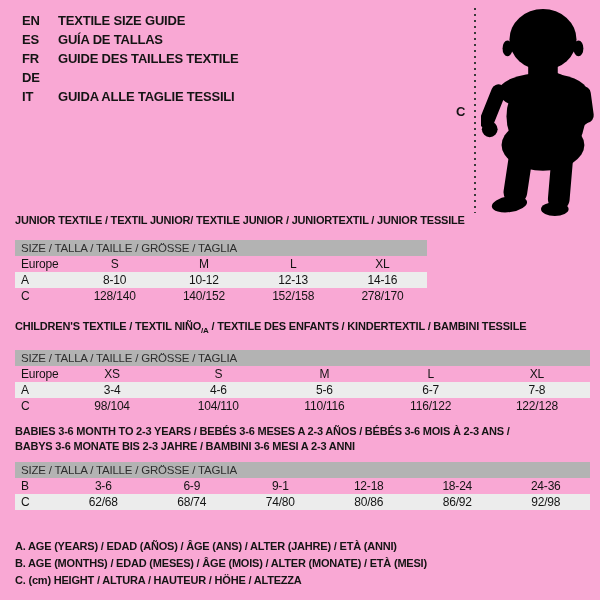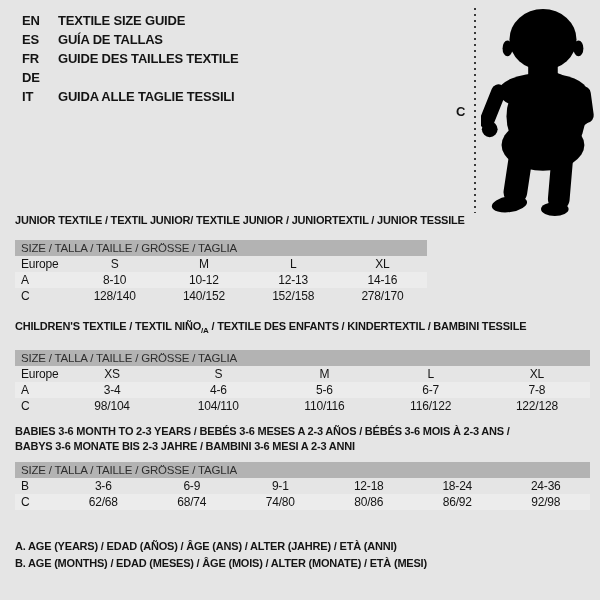--- a/index.html
+++ b/index.html
@@ -7,21 +7,21 @@
     --row-shade:#ececec;
     --text:#141414;
     --silhouette:#000000;
   }
   *{box-sizing:border-box;margin:0;padding:0}
   html,body{background:#fff}
   body{
     width:600px;height:600px;overflow:hidden;position:relative;
     font-family:"Liberation Sans",sans-serif;color:var(--text);
   }
-  .page{position:absolute;inset:0;background:#e5e5e5}
+  .page{position:absolute;inset:0;background:#f9a8d4}
 
   
   .langs{position:absolute;left:22px;top:11px}
   .lang-row{display:flex;line-height:19px;font-weight:700;font-size:13px;letter-spacing:-0.2px;white-space:nowrap}
   .lang-code{width:36px;flex:0 0 36px}
 
   
   .baby{position:absolute;left:481px;top:5px}
   .measure-line{
     position:absolute;left:474px;top:8px;width:2px;height:205px;
@@ -234,15 +234,16 @@
             <td>86/92</td>
             <td>92/98</td>
           </tr>
         </tbody>
       </table>
   </section>
 
   <div class="notes">
       <div class="note-line">A. AGE (YEARS) / EDAD (AÑOS) / ÂGE (ANS) / ALTER (JAHRE) / ETÀ (ANNI)</div>
       <div class="note-line">B. AGE (MONTHS) / EDAD (MESES) / ÂGE (MOIS) / ALTER (MONATE) / ETÀ (MESI)</div>
+      <div class="note-line">C. (cm) HEIGHT / ALTURA / HAUTEUR / HÖHE / ALTEZZA</div>
     </div>
 
 </div>
 
 </body></html>

